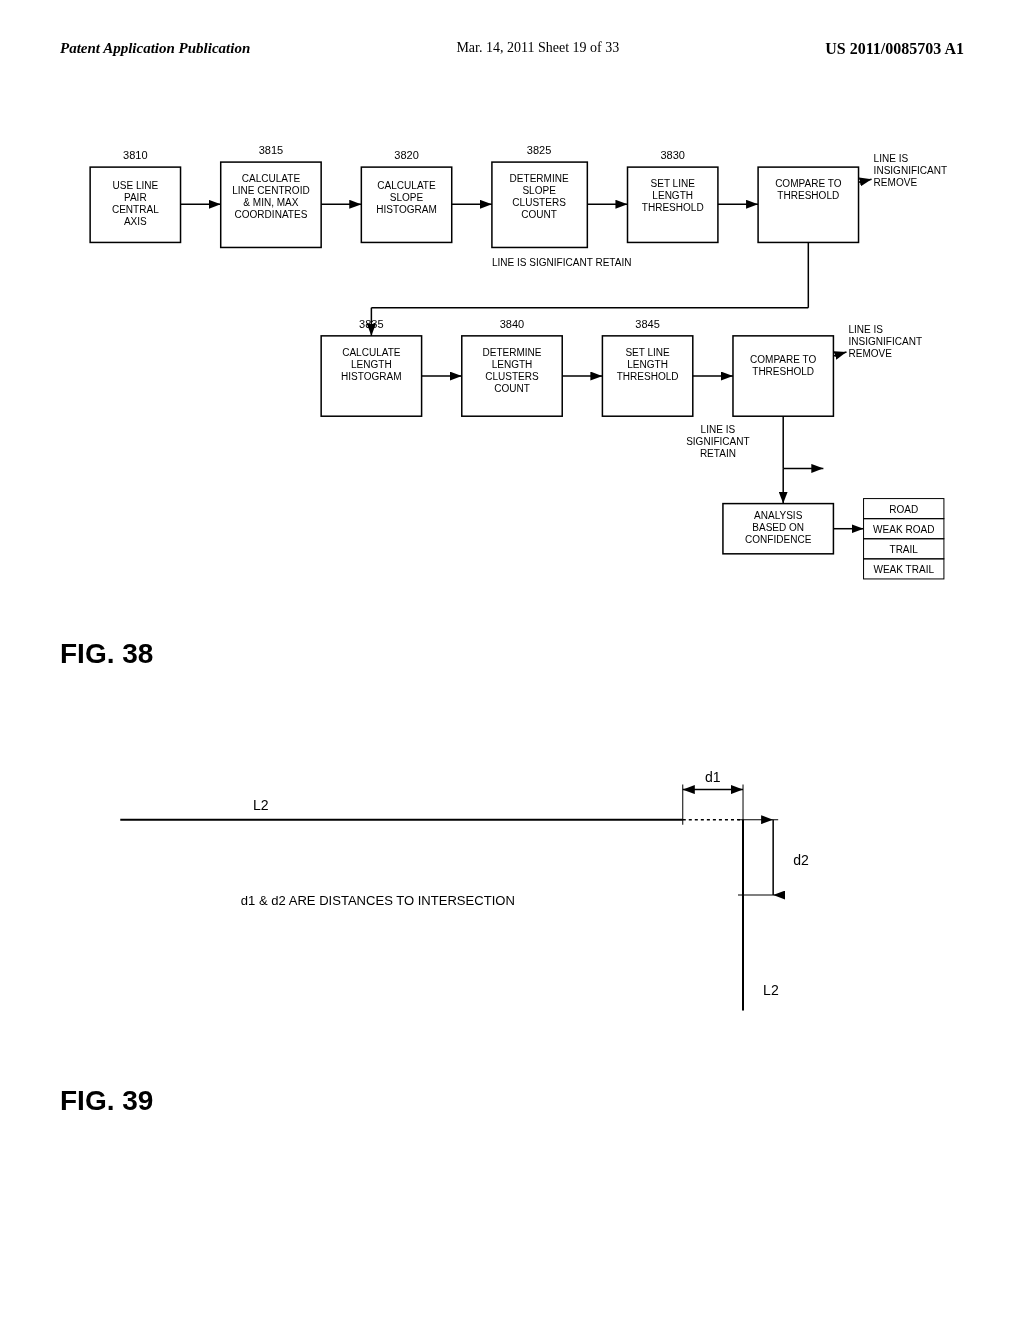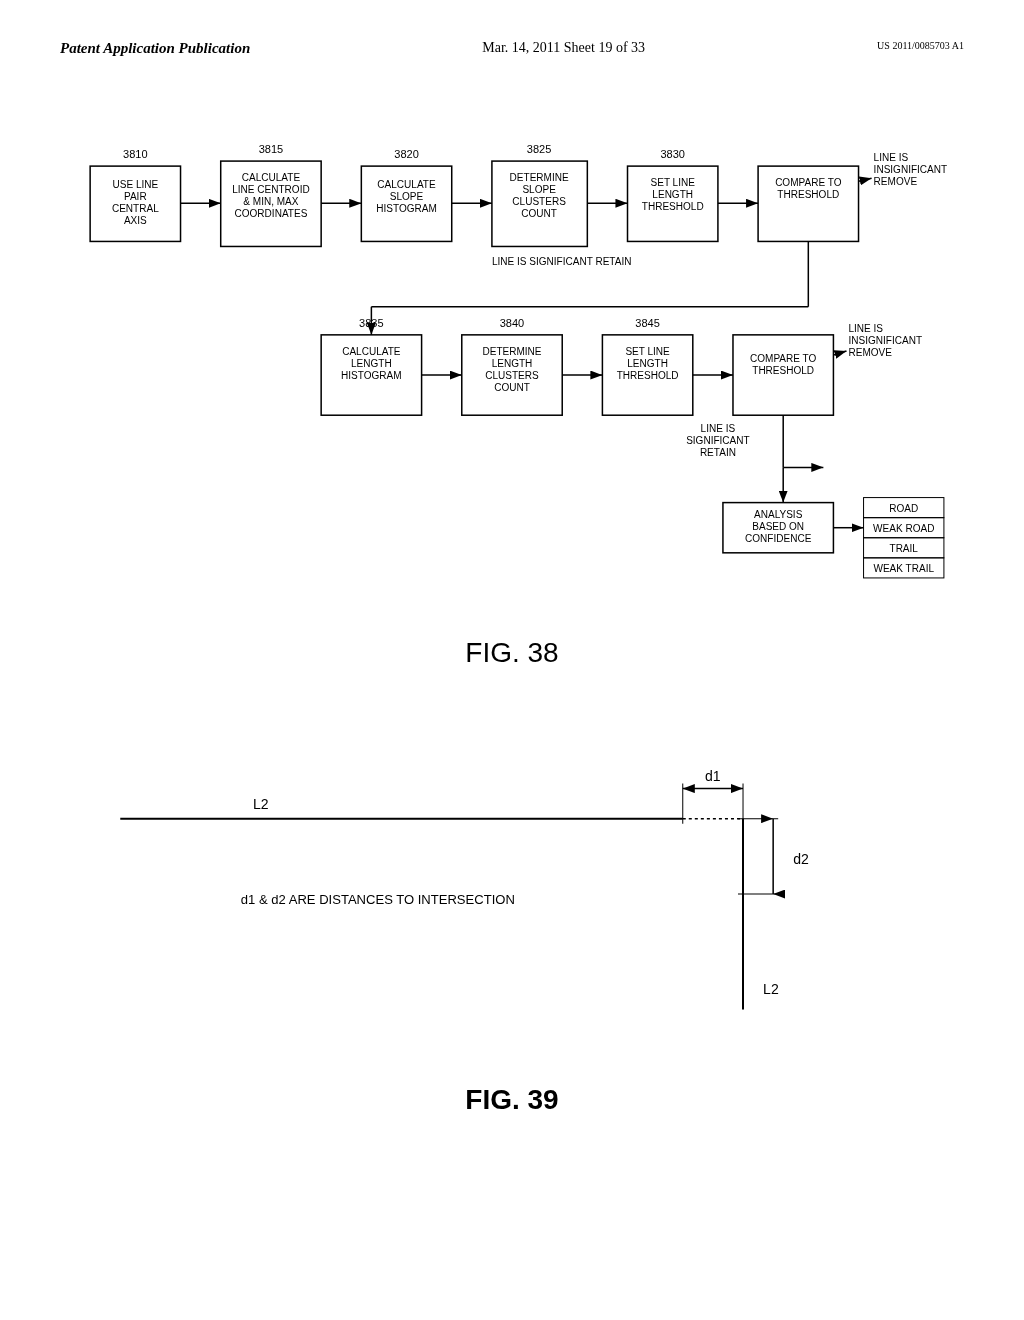--- a/index.html
+++ b/index.html
@@ -31,61 +31,60 @@
     .header-left {
       font-weight: bold;
       font-style: italic;
       font-size: 15px;
     }
     .header-center {
       font-size: 14px;
       text-align: center;
     }
     .header-right {
-      font-size: 10px;
-      font-weight: normal;
+      font-size: 16px;
+      font-weight: bold;
     }
 
     
     .fig38-container {
       position: relative;
       width: 100%;
       height: 560px;
       margin-top: 20px;
     }
 
     .fig38-svg {
       width: 100%;
       height: 100%;
     }
 
     .fig-label {
-      text-align: center;
+      text-align: left;
       font-size: 28px;
-      font-weight: normal;
+      font-weight: bold;
       font-family: Arial, sans-serif;
       margin-top: -10px;
       margin-bottom: 30px;
     }
 
     
     .fig39-container {
       position: relative;
       width: 100%;
       height: 380px;
       margin-top: 10px;
     }
 
     .fig39-svg {
       width: 100%;
       height: 100%;
     }
 
     .fig39-label {
-      text-align: center;
       font-size: 28px;
       font-weight: bold;
       font-family: Arial, sans-serif;
       margin-top: 5px;
     }
   </style>
 </head>
 <body>
 
 <div class="page">

